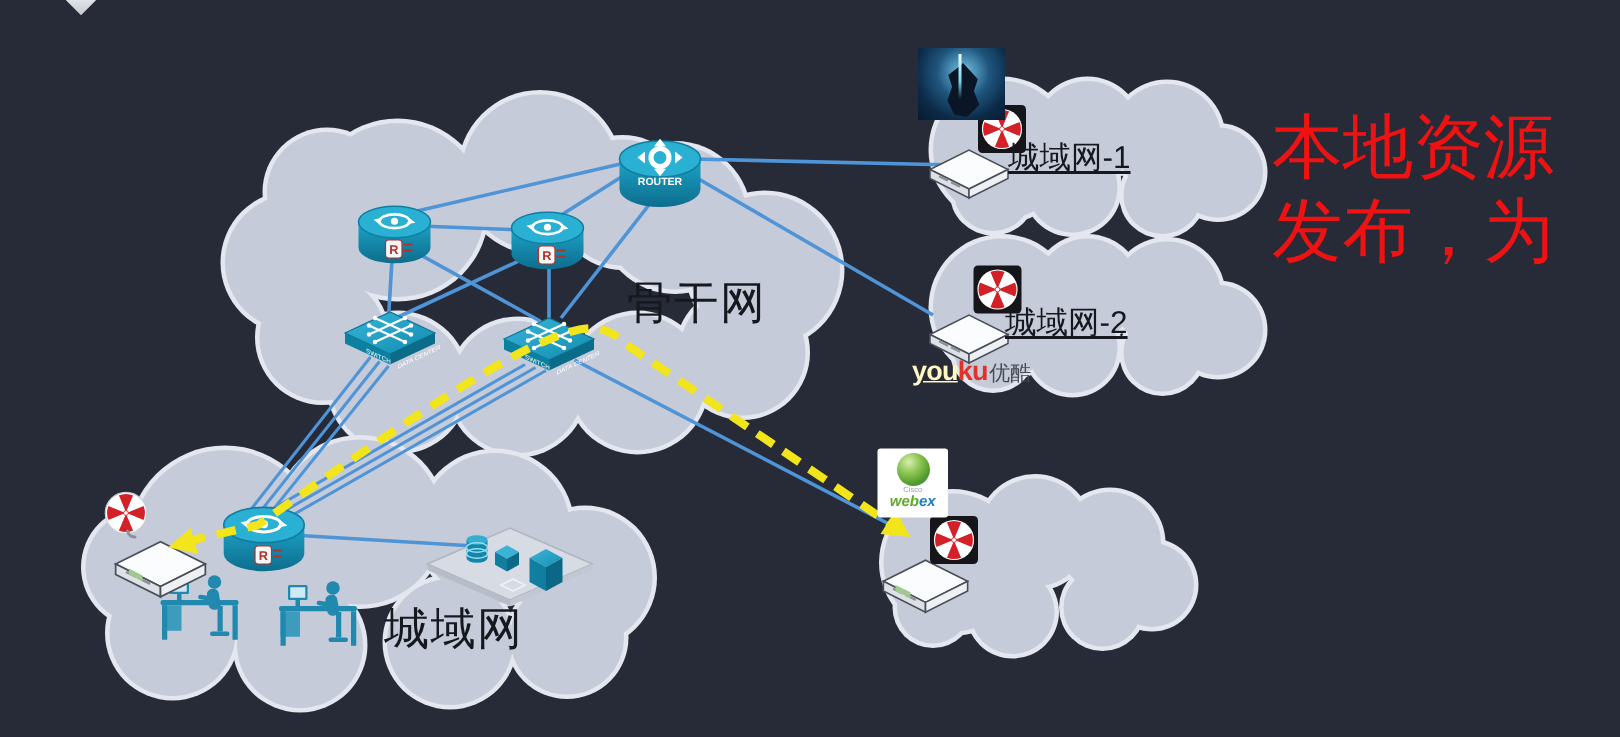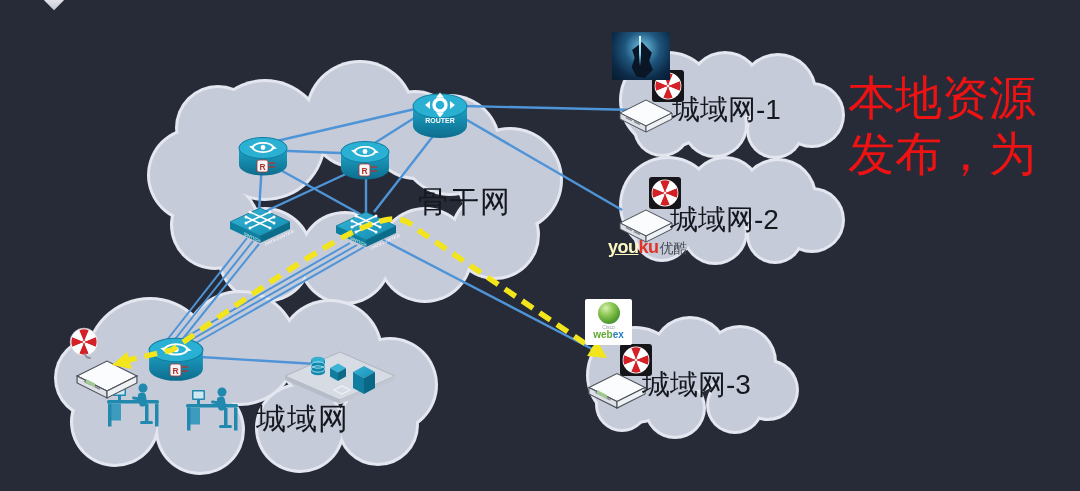--- a/index.html
+++ b/index.html
@@ -5,21 +5,21 @@
   html,body{margin:0;padding:0;background:#272b38;}
   #stage{
     position:relative;width:1080px;height:491px;overflow:hidden;
     background:#272b38;
     font-family:"Liberation Sans","DejaVu Sans",sans-serif;
   }
   #stage svg{position:absolute;left:0;top:0;}
   .lbl{position:absolute;color:#15181f;white-space:nowrap;}
   .lbl-backbone{left:418px;top:182px;font-size:30px;letter-spacing:1px;}
   .lbl-local{left:256px;top:399px;font-size:30px;letter-spacing:1px;}
-  .lbl-metro{font-size:28px;}
+  .lbl-metro{font-size:21px;text-decoration:underline;}
   .lbl-metro1{left:672px;top:91px;}
   .lbl-metro2{left:670px;top:201px;}
   .lbl-metro3{left:642px;top:366px;}
   .annotation{
     position:absolute;left:848px;top:70px;width:210px;
     color:#ee1212;font-size:47px;line-height:56px;font-weight:500;
   }
   .annotation .ln{white-space:nowrap;}
   .annotation .ln-last{margin-left:16px;}
   .corner-diamond{
@@ -50,21 +50,21 @@
   .youku-logo .ycn{font-size:14px;color:#474b55;font-weight:normal;letter-spacing:0;margin-left:1px;}
   .webex-logo{
     position:absolute;left:585px;top:299px;width:47px;height:46px;background:#ffffff;
     border-radius:2px;text-align:center;line-height:1;
   }
   .webex-logo .ball{
     width:22px;height:22px;border-radius:50%;margin:3px auto 1px;
     background:radial-gradient(circle at 36% 28%,#d9efb0 0%,#8cc653 35%,#4f9a2b 70%,#2f7fb5 100%);
   }
   .webex-logo .brand{display:block;font-size:5px;color:#9aa0a6;}
-  .webex-logo .name{display:block;font-size:10px;font-weight:bold;}
+  .webex-logo .name{display:block;font-size:10px;font-weight:bold;font-style:italic;}
   .webex-logo .ng{color:#61a832;}
   .webex-logo .nb{color:#1f7dc4;}
 </style>
 </head>
 <body>
 
 <div id="stage">
 
   <svg width="1080" height="491" viewBox="0 0 1080 491">
     <defs>
@@ -423,21 +423,20 @@
   <div class="corner-diamond"></div>
 
   <div class="game-thumb">
     <div class="figure"></div>
     <div class="glow"></div>
   </div>
 
   <div class="lbl lbl-backbone">骨干网</div>
   <div class="lbl lbl-metro lbl-metro1">城域网-1</div>
   <div class="lbl lbl-metro lbl-metro2">城域网-2</div>
-  <div class="lbl lbl-metro lbl-metro3">城域网-3</div>
   <div class="lbl lbl-local">城域网</div>
 
   <div class="youku-logo">
     <span class="yb">you</span><span class="yr">ku</span><span class="ycn">优酷</span>
   </div>
 
   <div class="webex-logo">
     <div class="ball"></div>
     <span class="brand">Cisco</span>
     <span class="name"><span class="ng">web</span><span class="nb">ex</span></span>

